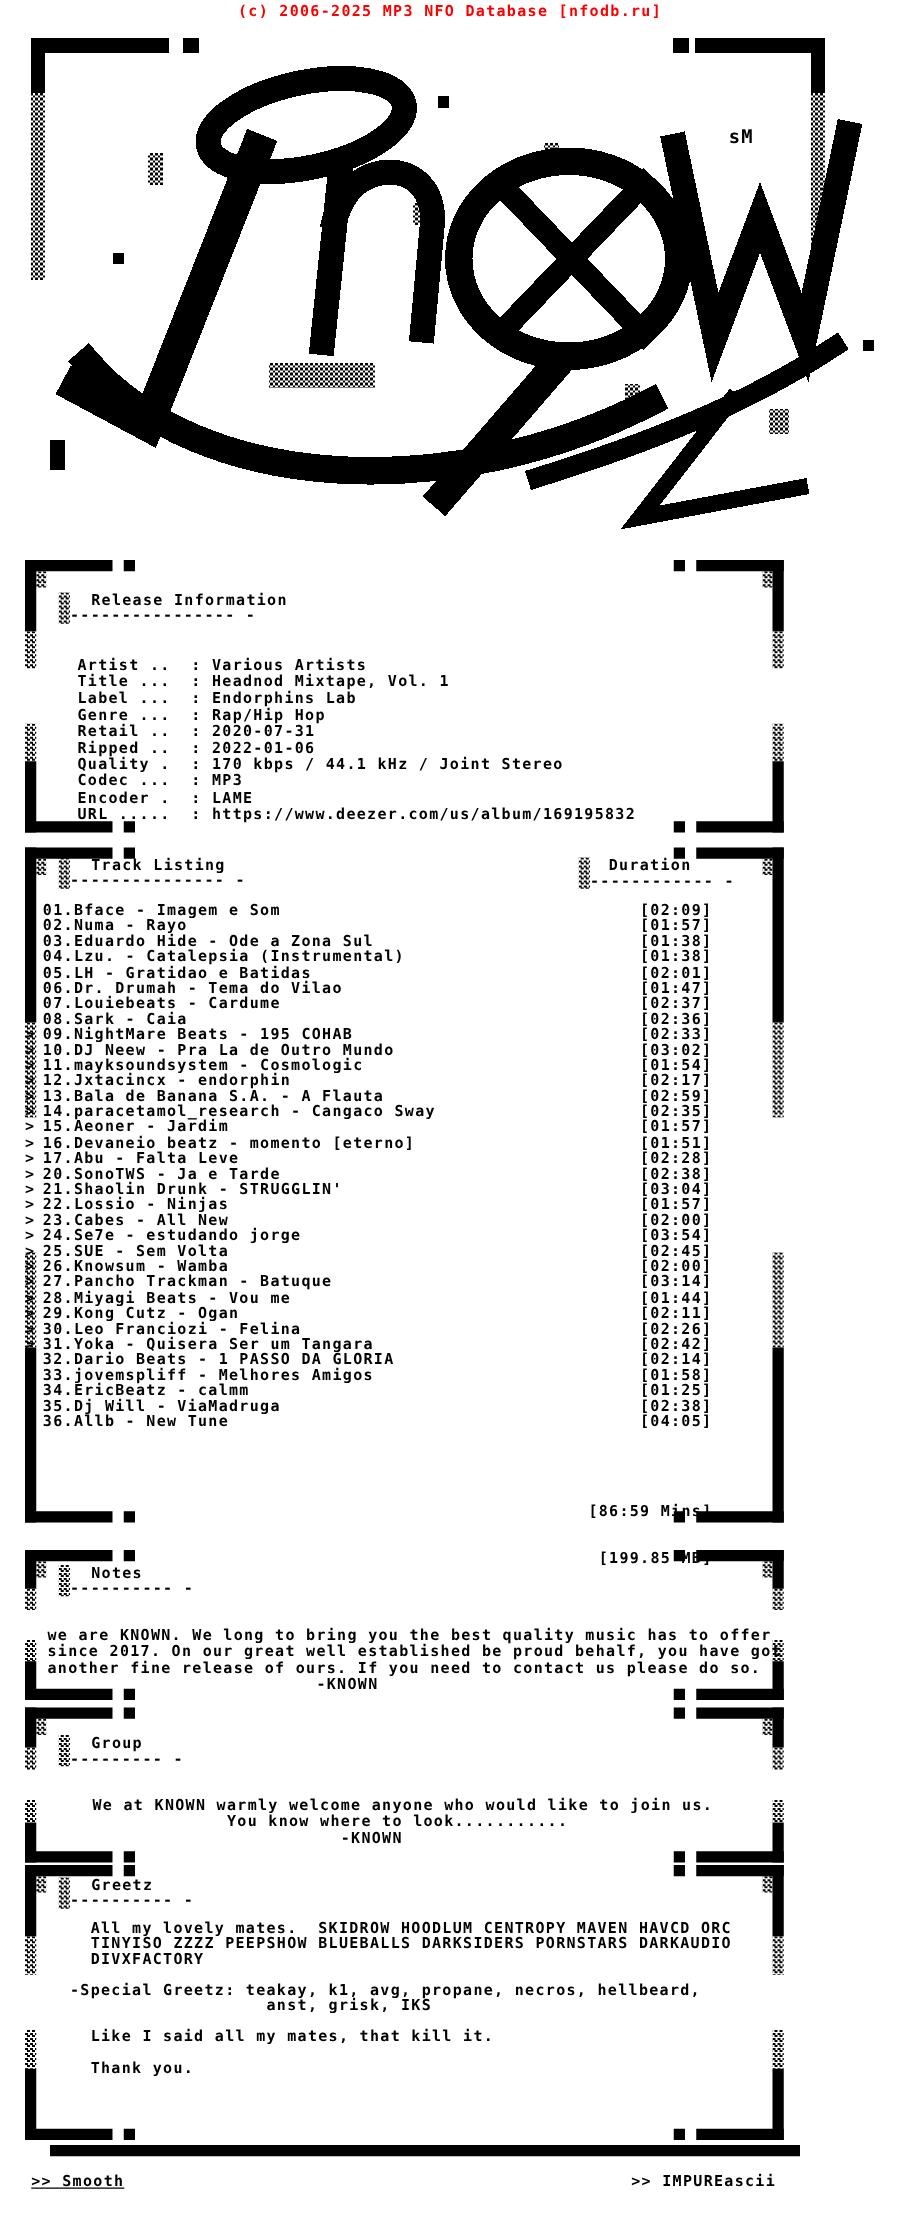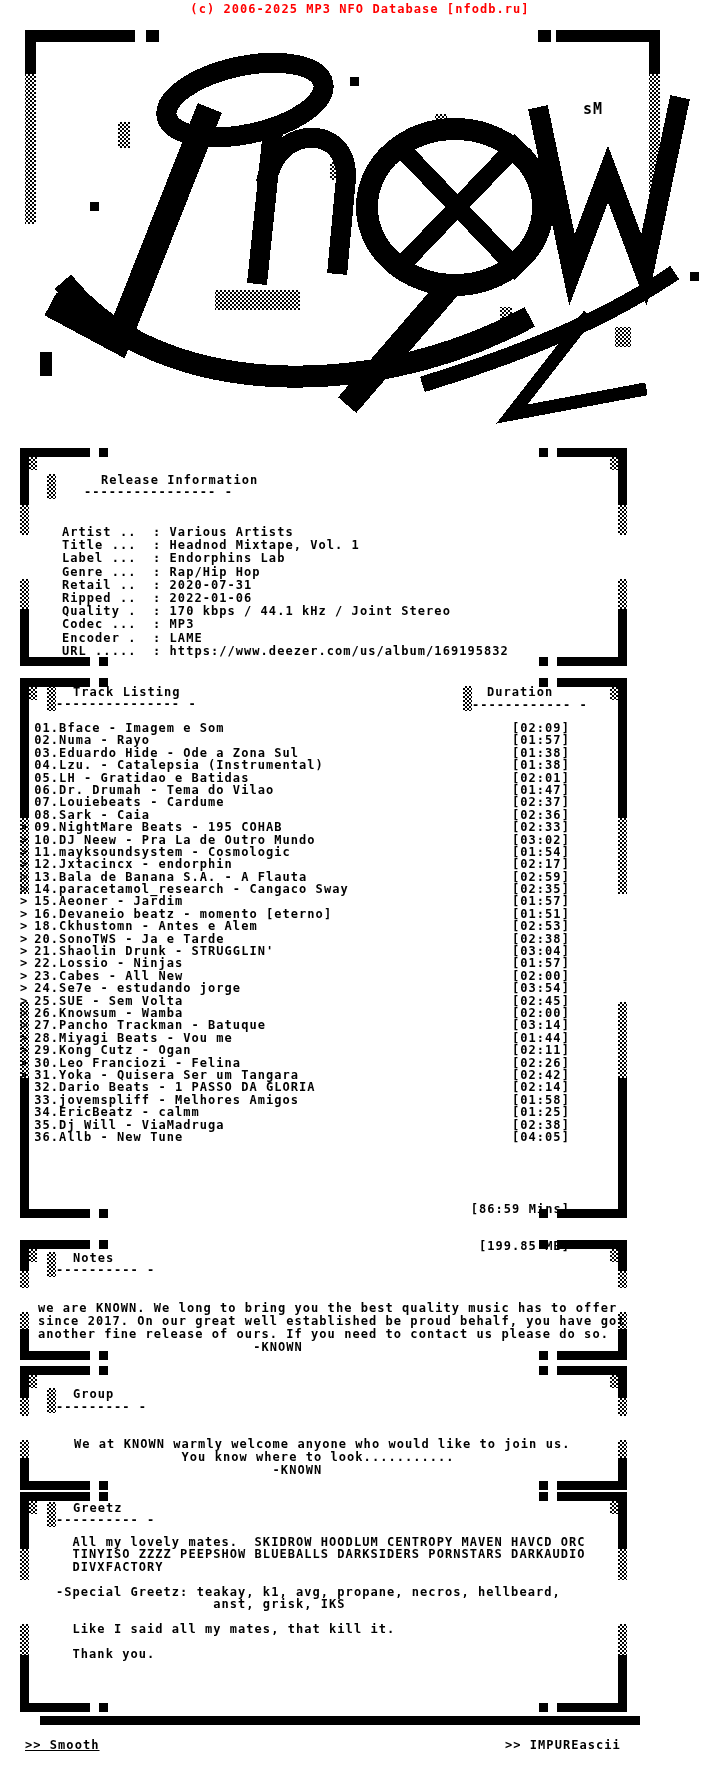--- a/index.html
+++ b/index.html
@@ -96,21 +96,21 @@
     <g fill="#000">
       <rect x="90" y="180" width="9" height="9"></rect>
       <rect x="350" y="55" width="9" height="9"></rect>
       <rect x="690" y="250" width="9" height="9"></rect>
       <rect x="40" y="330" width="12" height="24"></rect>
     </g>
     <text x="583" y="92" font-size="15" font-family="DejaVu Sans Mono, monospace" font-weight="bold" fill="#000">sM</text>
   </svg>
 
   <div class="box" id="box-release" style="top:448px;height:218px;">
-    <div class="sechead" style="top:26px;gap:28px;">
+    <div class="sechead" style="top:26px;">
       <span class="hdith"></span>
       <div>
         <div class="ht1">Release Information</div>
         <div class="ht2">---------------- -</div>
       </div>
     </div>
     <div id="release-fields">
 
         <div class="frow"><span>Artist .. </span><span> : </span><span>Various Artists</span></div>
 
@@ -194,22 +194,22 @@
         <div class="trow"><span class="arr">&gt;</span><span class="ttl">12.Jxtacincx - endorphin</span><span class="dur">[02:17]</span></div>
 
         <div class="trow"><span class="arr">&gt;</span><span class="ttl">13.Bala de Banana S.A. - A Flauta</span><span class="dur">[02:59]</span></div>
 
         <div class="trow"><span class="arr">&gt;</span><span class="ttl">14.paracetamol_research - Cangaco Sway</span><span class="dur">[02:35]</span></div>
 
         <div class="trow"><span class="arr">&gt;</span><span class="ttl">15.Aeoner - Jardim</span><span class="dur">[01:57]</span></div>
 
         <div class="trow"><span class="arr">&gt;</span><span class="ttl">16.Devaneio beatz - momento [eterno]</span><span class="dur">[01:51]</span></div>
 
-
-        <div class="trow"><span class="arr">&gt;</span><span class="ttl">18.Ckhustomn - Antes e Alem</span><span class="dur">[02:53]</span></div>
+        <div class="trow"><span class="arr">&gt;</span><span class="ttl">17.Abu - Falta Leve</span><span class="dur">[02:28]</span></div>
+
 
 
         <div class="trow"><span class="arr">&gt;</span><span class="ttl">20.SonoTWS - Ja e Tarde</span><span class="dur">[02:38]</span></div>
 
         <div class="trow"><span class="arr">&gt;</span><span class="ttl">21.Shaolin Drunk - STRUGGLIN'</span><span class="dur">[03:04]</span></div>
 
         <div class="trow"><span class="arr">&gt;</span><span class="ttl">22.Lossio - Ninjas</span><span class="dur">[01:57]</span></div>
 
         <div class="trow"><span class="arr">&gt;</span><span class="ttl">23.Cabes - All New</span><span class="dur">[02:00]</span></div>
 

